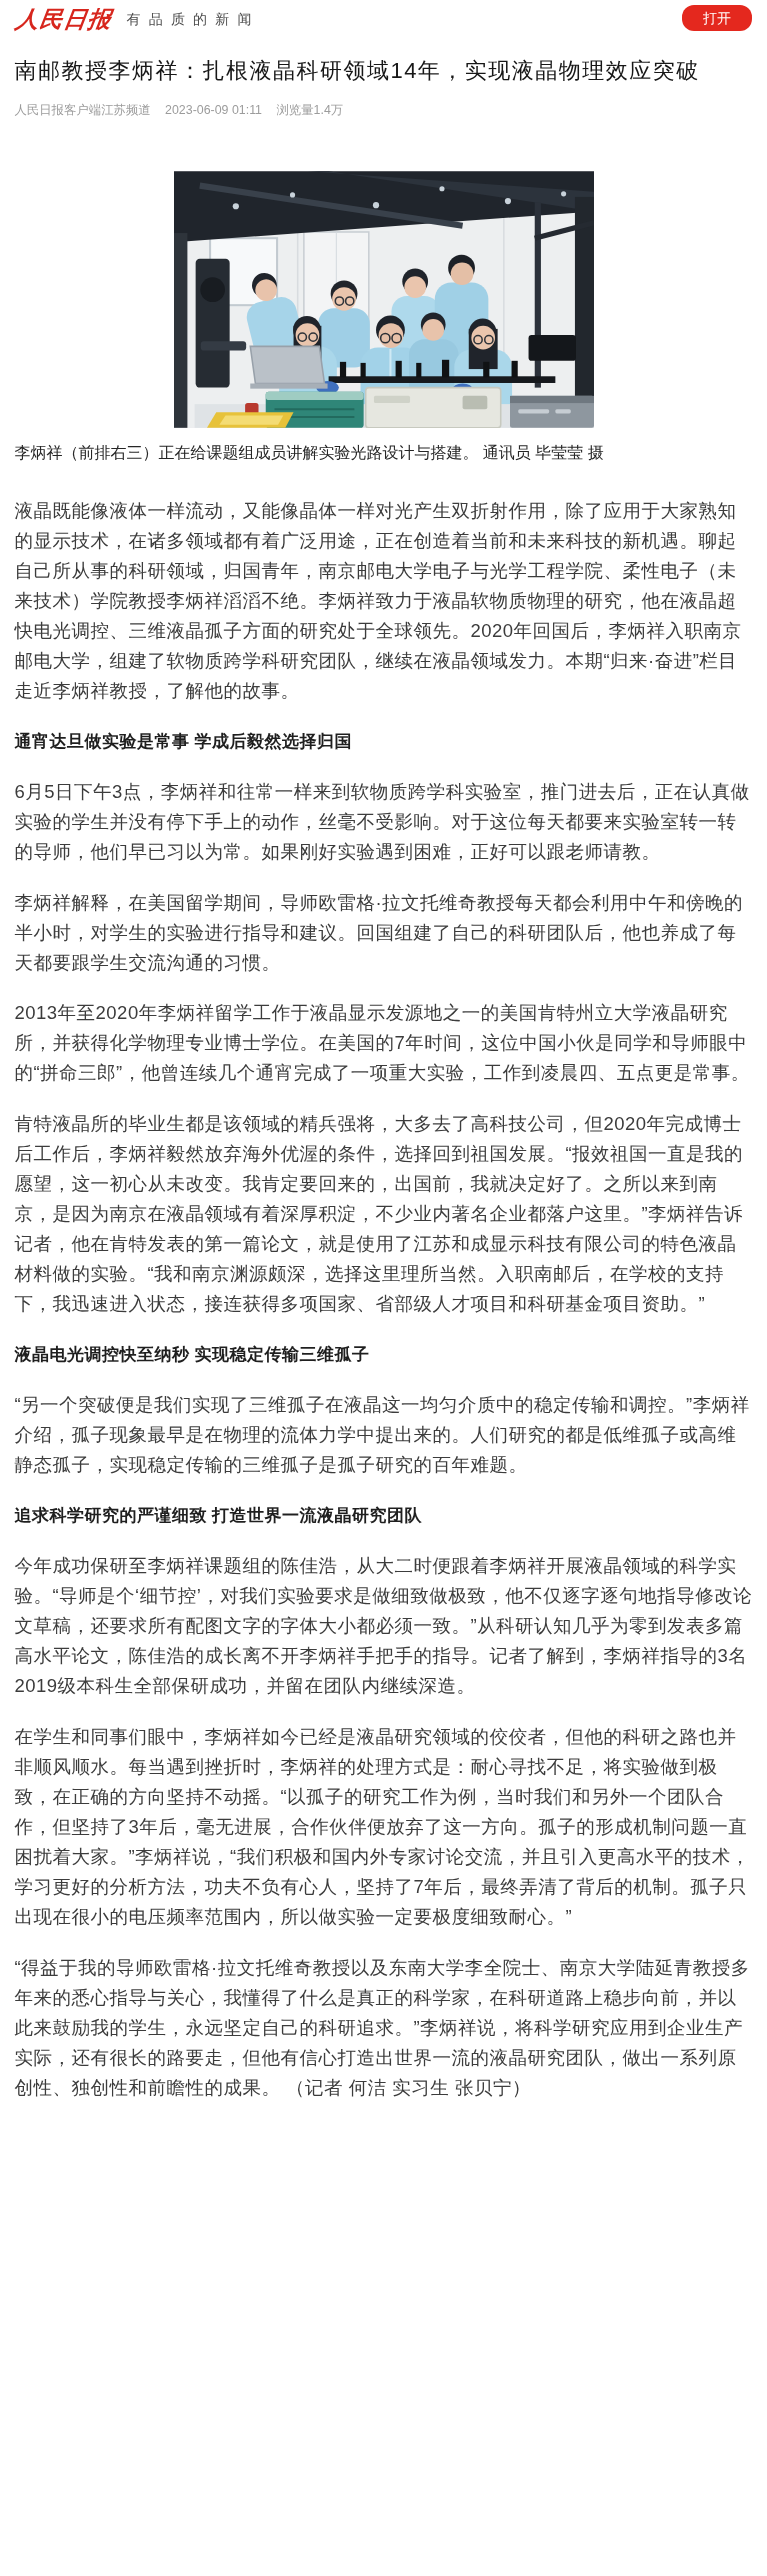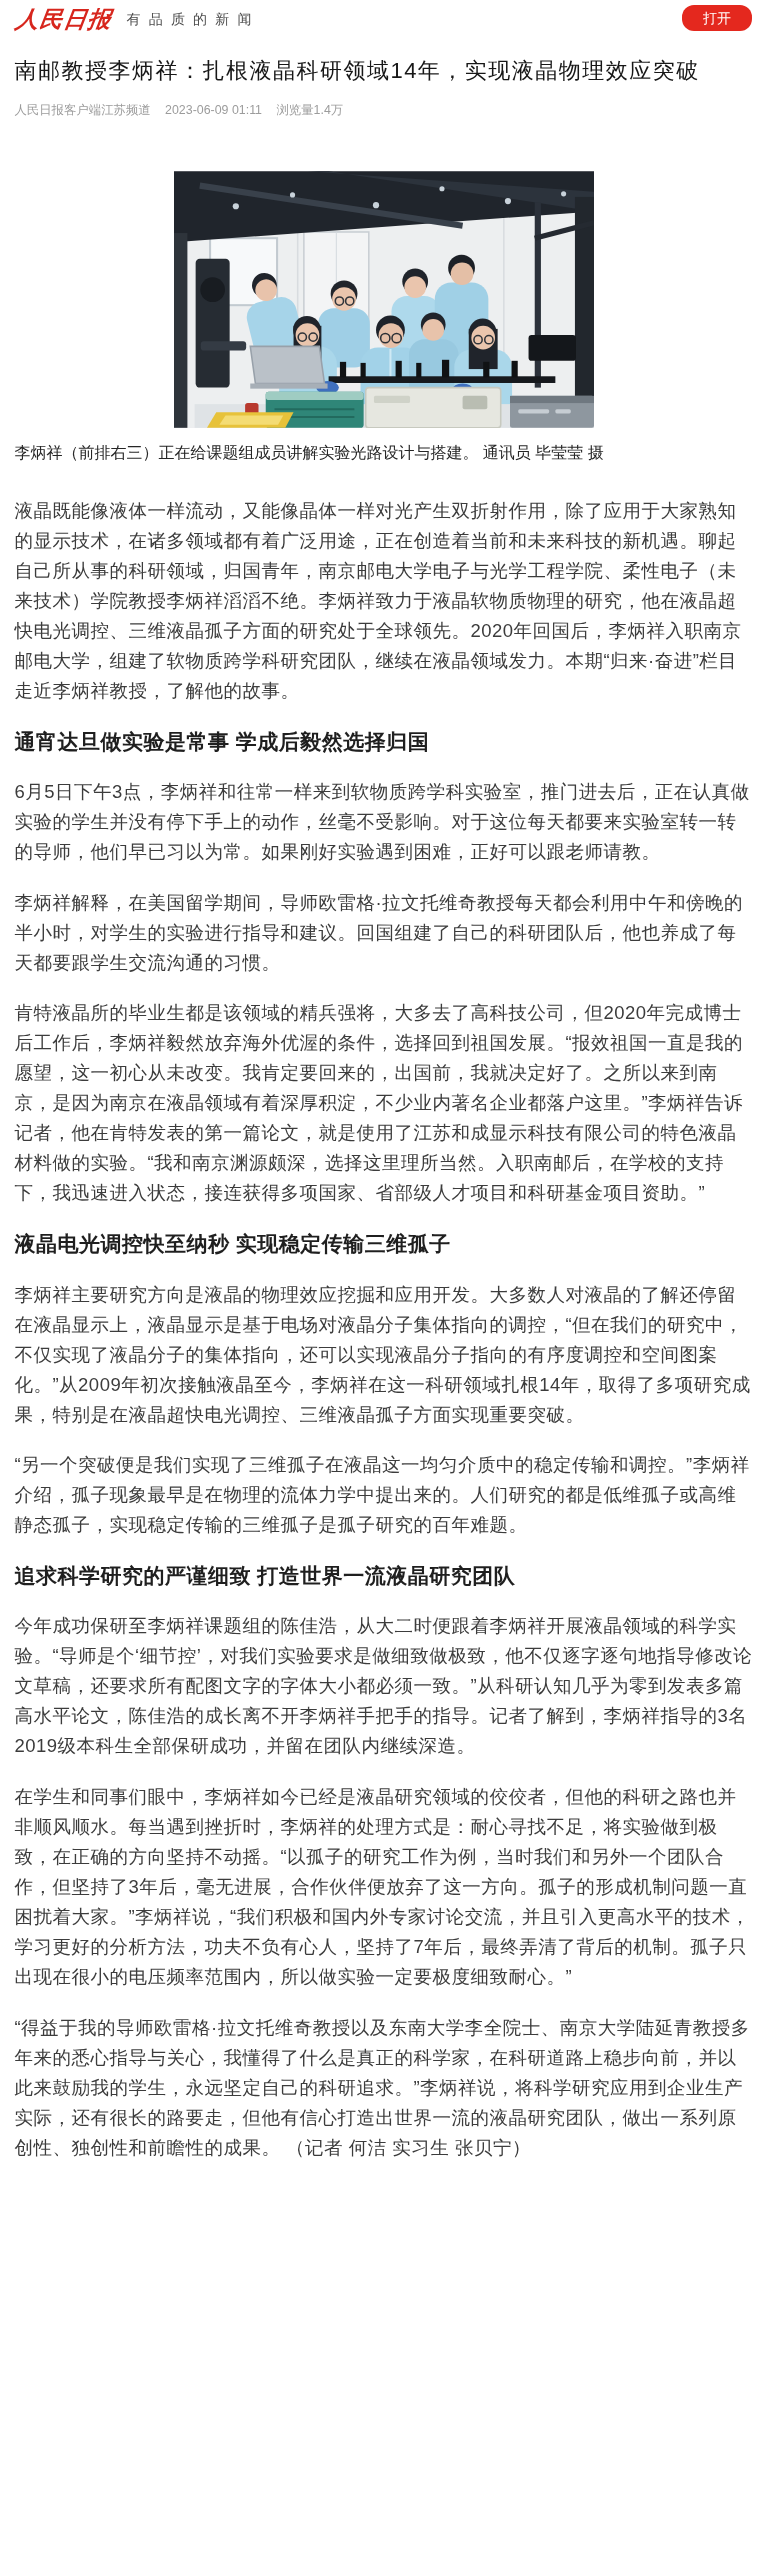--- a/index.html
+++ b/index.html
@@ -89,21 +89,21 @@
   }
   #article-body{
     margin-top:32px;
     font-size:18.5px;
     line-height:30px;
     color:#3c3c3c;
     letter-spacing:0.5px;
   }
   #article-body p{margin:0 0 20.6px 0;}
   #article-body h2{
-    font-size:21px;
+    font-size:17px;
     line-height:30px;
     color:#1f1f1f;
     font-weight:bold;
     margin:13.4px 0 20.6px 0;
   }
 </style>
 </head>
 <body>
 
 <header class="app-banner">
@@ -248,23 +248,23 @@
     </div>
   </figure>
 
   <p class="caption">李炳祥（前排右三）正在给课题组成员讲解实验光路设计与搭建。 通讯员 毕莹莹 摄</p>
 
   <div id="article-body">
       <p>液晶既能像液体一样流动，又能像晶体一样对光产生双折射作用，除了应用于大家熟知的显示技术，在诸多领域都有着广泛用途，正在创造着当前和未来科技的新机遇。聊起自己所从事的科研领域，归国青年，南京邮电大学电子与光学工程学院、柔性电子（未来技术）学院教授李炳祥滔滔不绝。李炳祥致力于液晶软物质物理的研究，他在液晶超快电光调控、三维液晶孤子方面的研究处于全球领先。2020年回国后，李炳祥入职南京邮电大学，组建了软物质跨学科研究团队，继续在液晶领域发力。本期“归来·奋进”栏目走近李炳祥教授，了解他的故事。</p>
       <h2>通宵达旦做实验是常事 学成后毅然选择归国</h2>
       <p>6月5日下午3点，李炳祥和往常一样来到软物质跨学科实验室，推门进去后，正在认真做实验的学生并没有停下手上的动作，丝毫不受影响。对于这位每天都要来实验室转一转的导师，他们早已习以为常。如果刚好实验遇到困难，正好可以跟老师请教。</p>
       <p>李炳祥解释，在美国留学期间，导师欧雷格·拉文托维奇教授每天都会利用中午和傍晚的半小时，对学生的实验进行指导和建议。回国组建了自己的科研团队后，他也养成了每天都要跟学生交流沟通的习惯。</p>
+      <p>2013年至2020年李炳祥留学工作于液晶显示发源地之一的美国肯特州立大学液晶研究所，并获得化学物理专业博士学位。在美国的7年时间，这位中国小伙是同学和导师眼中的“拼命三郎”，他曾连续几个通宵完成了一项重大实验，工作到凌晨四、五点更是常事。</p>
       <p>肯特液晶所的毕业生都是该领域的精兵强将，大多去了高科技公司，但2020年完成博士后工作后，李炳祥毅然放弃海外优渥的条件，选择回到祖国发展。“报效祖国一直是我的愿望，这一初心从未改变。我肯定要回来的，出国前，我就决定好了。之所以来到南京，是因为南京在液晶领域有着深厚积淀，不少业内著名企业都落户这里。”李炳祥告诉记者，他在肯特发表的第一篇论文，就是使用了江苏和成显示科技有限公司的特色液晶材料做的实验。“我和南京渊源颇深，选择这里理所当然。入职南邮后，在学校的支持下，我迅速进入状态，接连获得多项国家、省部级人才项目和科研基金项目资助。”</p>
       <h2>液晶电光调控快至纳秒 实现稳定传输三维孤子</h2>
-      <p>李炳祥主要研究方向是液晶的物理效应挖掘和应用开发。大多数人对液晶的了解还停留在液晶显示上，液晶显示是基于电场对液晶分子集体指向的调控，“但在我们的研究中，不仅实现了液晶分子的集体指向，还可以实现液晶分子指向的有序度调控和空间图案化。”从2009年初次接触液晶至今，李炳祥在这一科研领域扎根14年，取得了多项研究成果，特别是在液晶超快电光调控、三维液晶孤子方面实现重要突破。</p>
       <p>“另一个突破便是我们实现了三维孤子在液晶这一均匀介质中的稳定传输和调控。”李炳祥介绍，孤子现象最早是在物理的流体力学中提出来的。人们研究的都是低维孤子或高维静态孤子，实现稳定传输的三维孤子是孤子研究的百年难题。</p>
       <h2>追求科学研究的严谨细致 打造世界一流液晶研究团队</h2>
       <p>今年成功保研至李炳祥课题组的陈佳浩，从大二时便跟着李炳祥开展液晶领域的科学实验。“导师是个‘细节控’，对我们实验要求是做细致做极致，他不仅逐字逐句地指导修改论文草稿，还要求所有配图文字的字体大小都必须一致。”从科研认知几乎为零到发表多篇高水平论文，陈佳浩的成长离不开李炳祥手把手的指导。记者了解到，李炳祥指导的3名2019级本科生全部保研成功，并留在团队内继续深造。</p>
       <p>在学生和同事们眼中，李炳祥如今已经是液晶研究领域的佼佼者，但他的科研之路也并非顺风顺水。每当遇到挫折时，李炳祥的处理方式是：耐心寻找不足，将实验做到极致，在正确的方向坚持不动摇。“以孤子的研究工作为例，当时我们和另外一个团队合作，但坚持了3年后，毫无进展，合作伙伴便放弃了这一方向。孤子的形成机制问题一直困扰着大家。”李炳祥说，“我们积极和国内外专家讨论交流，并且引入更高水平的技术，学习更好的分析方法，功夫不负有心人，坚持了7年后，最终弄清了背后的机制。孤子只出现在很小的电压频率范围内，所以做实验一定要极度细致耐心。”</p>
       <p>“得益于我的导师欧雷格·拉文托维奇教授以及东南大学李全院士、南京大学陆延青教授多年来的悉心指导与关心，我懂得了什么是真正的科学家，在科研道路上稳步向前，并以此来鼓励我的学生，永远坚定自己的科研追求。”李炳祥说，将科学研究应用到企业生产实际，还有很长的路要走，但他有信心打造出世界一流的液晶研究团队，做出一系列原创性、独创性和前瞻性的成果。 （记者 何洁 实习生 张贝宁）</p>
     </div>
 </main>
 
 
 </body></html>

